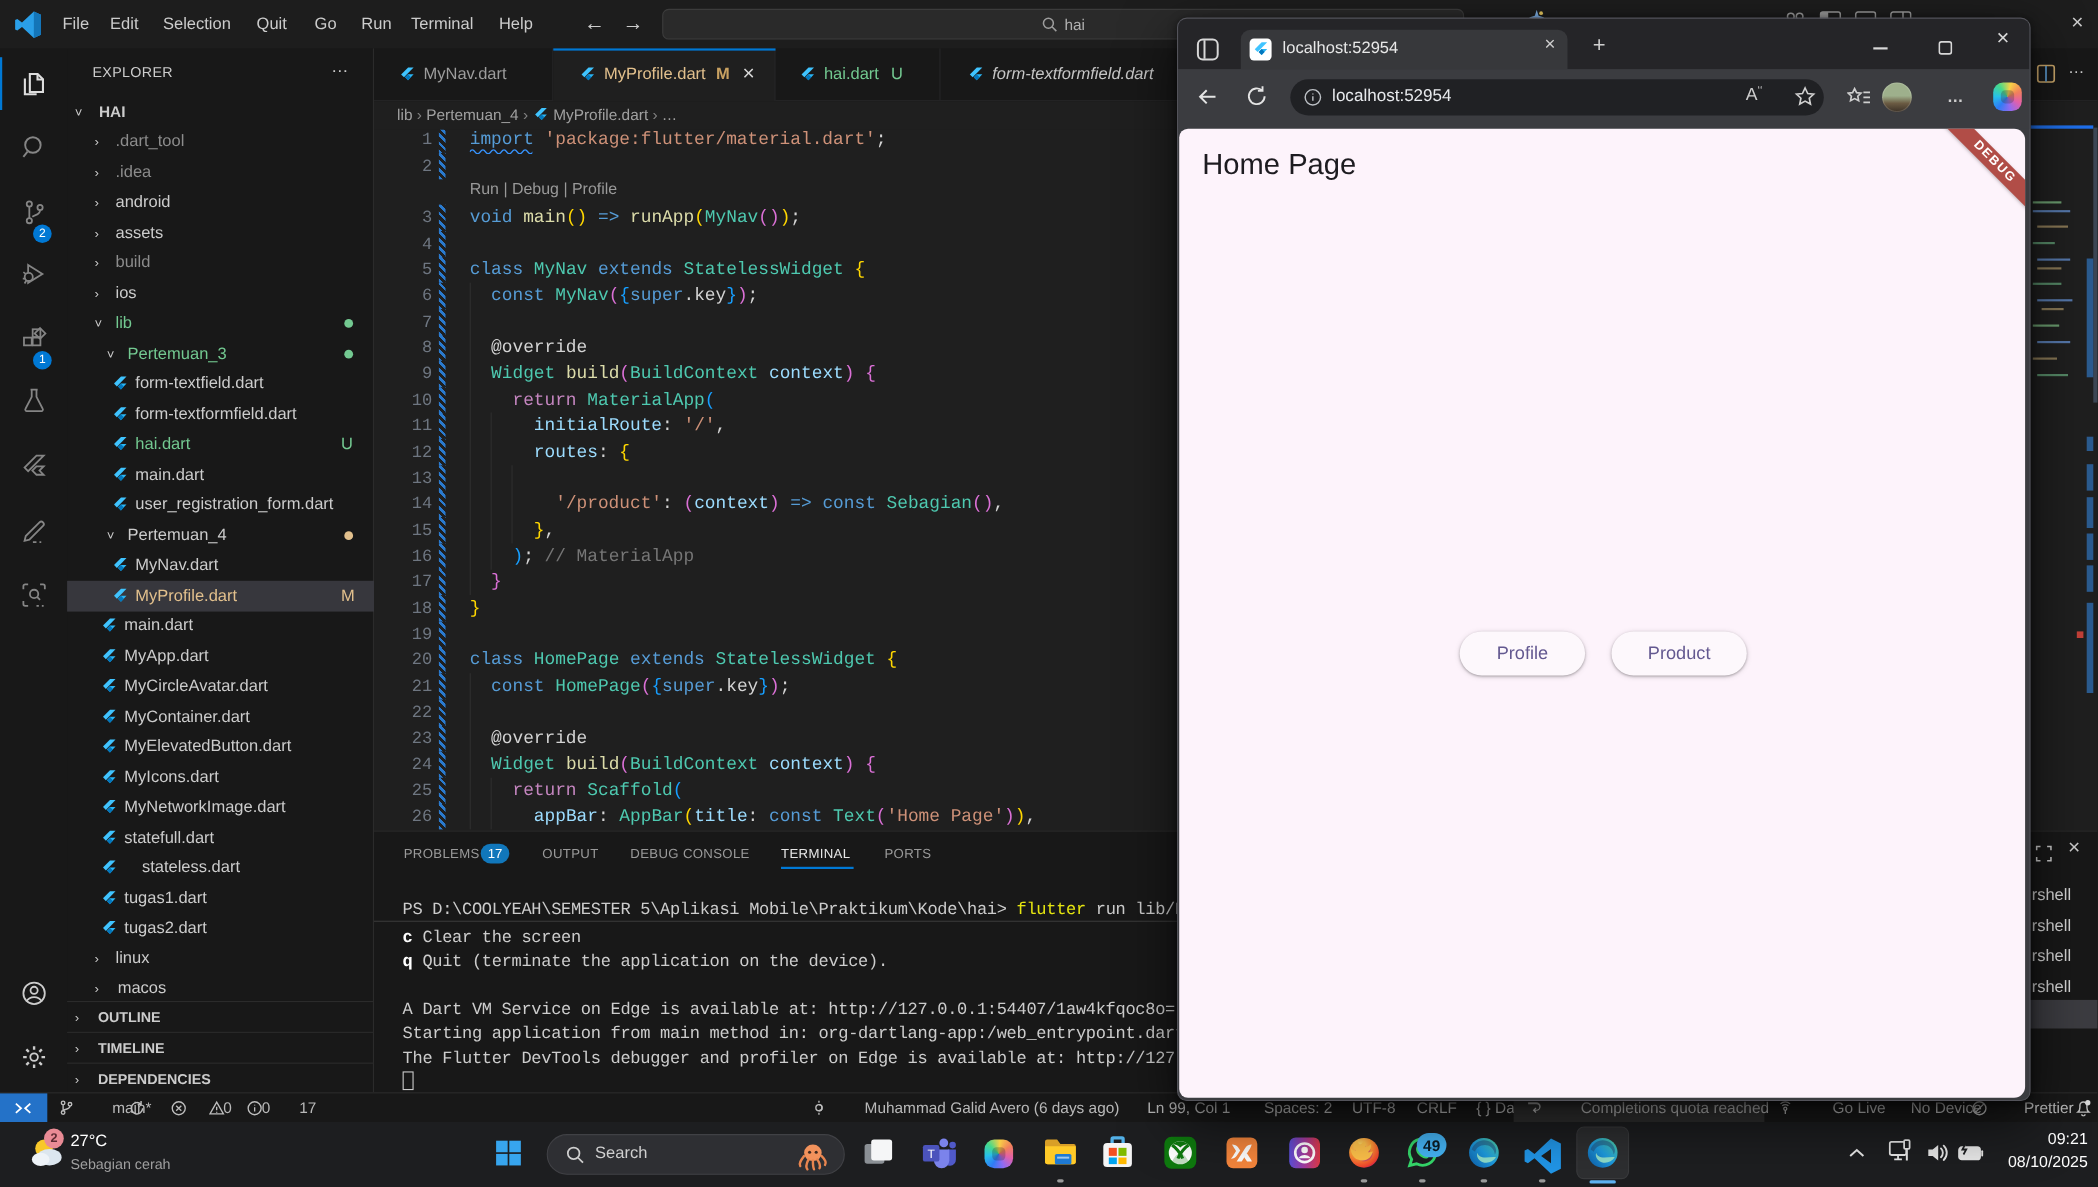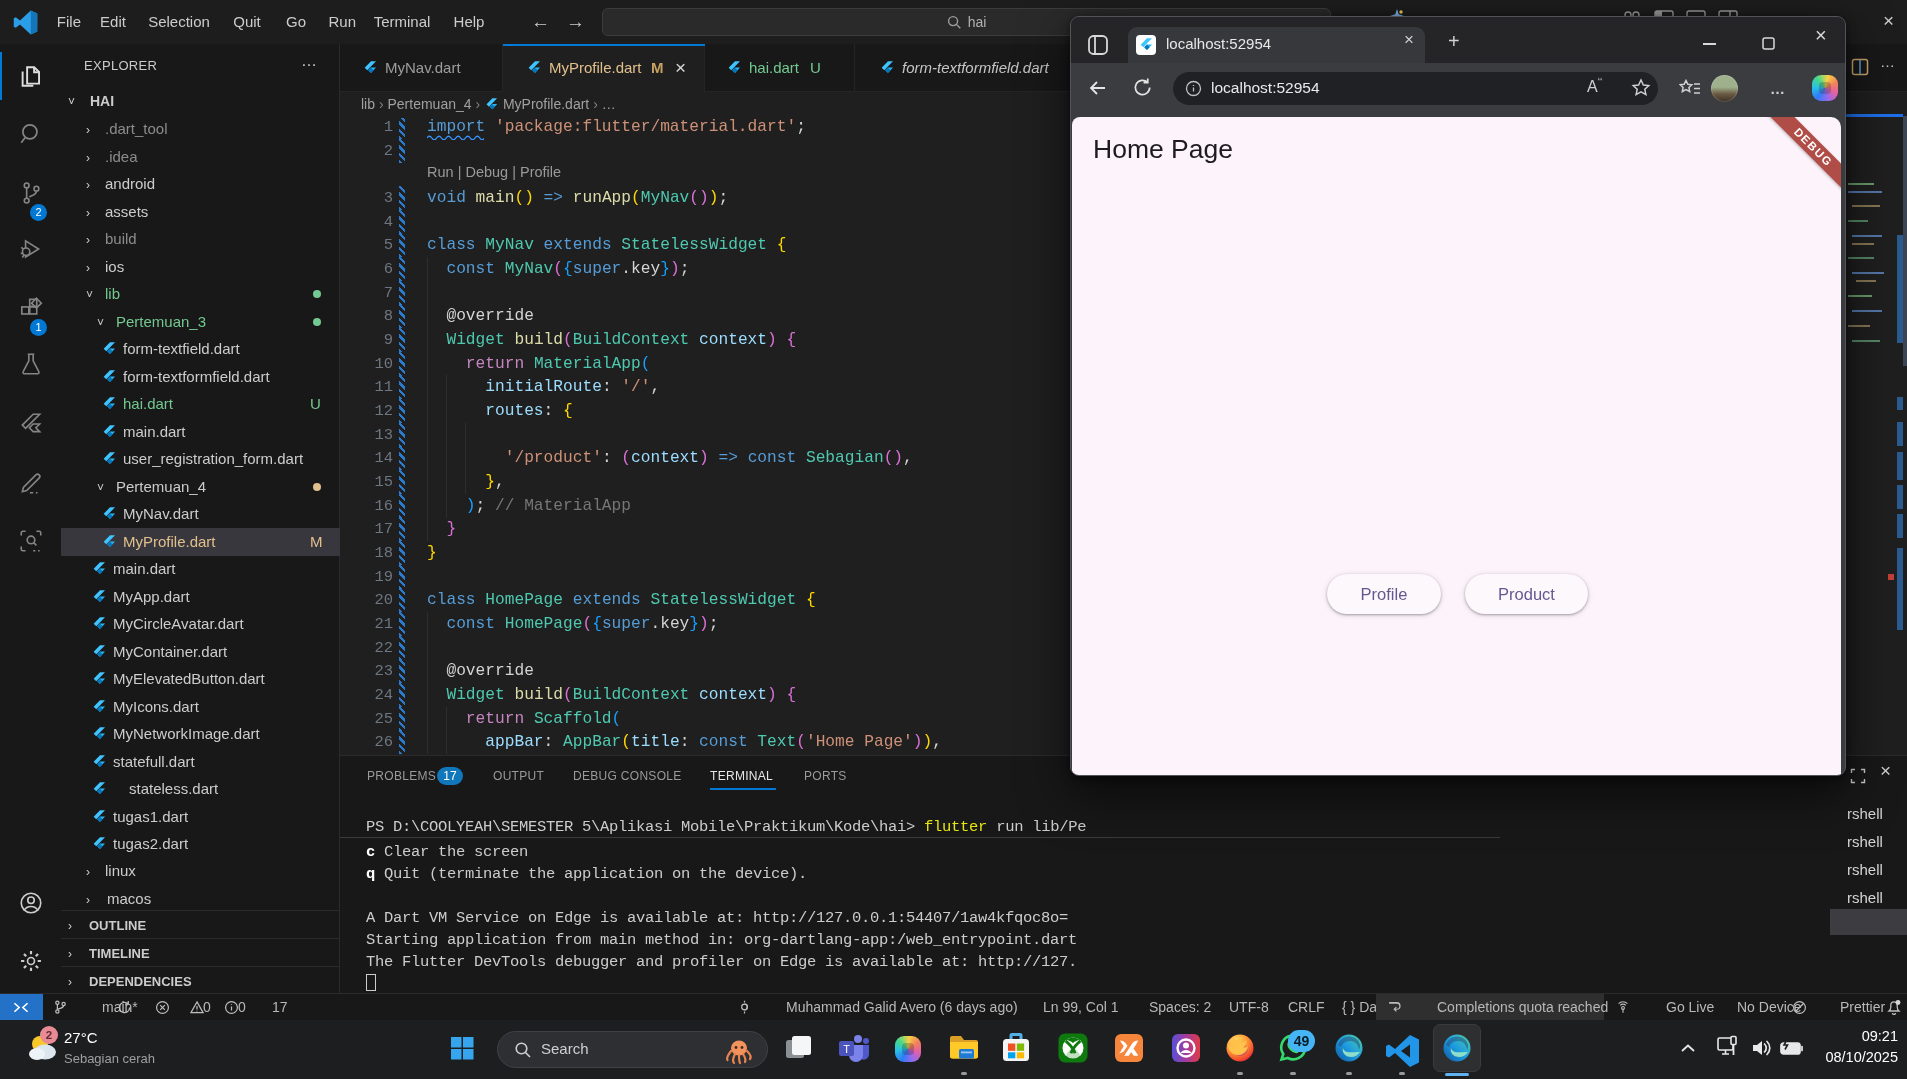--- a/index.html
+++ b/index.html
@@ -40,21 +40,21 @@
         background:repeating-linear-gradient(45deg,#2a7ace 0 2.5px,#1f1f1f00 2.5px 5.2px); }
   .k{color:#569cd6}.c{color:#c586c0}.t{color:#4ec9b0}.f{color:#dcdcaa}.v{color:#9cdcfe}
   .s{color:#ce9178}.cm{color:#767676}.b1{color:#ffd700}.b2{color:#da70d6}.b3{color:#179fff}
   .ig { position:absolute; top:0; bottom:0; width:1px; background:#2e2e2e; }
 
   
   .tl { position:absolute; left:26px; font-family:"Liberation Mono",monospace; font-size:15.5px;
         letter-spacing:-0.3px; color:#cccccc; white-space:pre; line-height:22px; }
 
   
-  #edge { left:1070px; top:16px; width:776px; height:760px; border-radius:9px;
+  #edge { left:1070px; top:16px; width:776px; height:985px; border-radius:9px;
       background:#3b3c40; box-shadow:0 18px 50px rgba(0,0,0,.62), 0 2px 8px rgba(0,0,0,.5);
       border:1px solid #53535a; overflow:hidden; }
   #edgecontent { left:1px; top:100px; width:769px; height:881px; background:#fdf3fb; overflow:hidden; border-radius:8px 10px 10px 8px; }
 
   
   #taskbar { left:0; top:1020px; width:1907px; height:59px; background:#1d1e20; }
   .ticon { position:absolute; top:8px; width:40px; height:40px; }
   .tdot { position:absolute; top:52px; width:6px; height:3px; border-radius:2px; background:#9a9a9a; }
 </style>
 </head>

